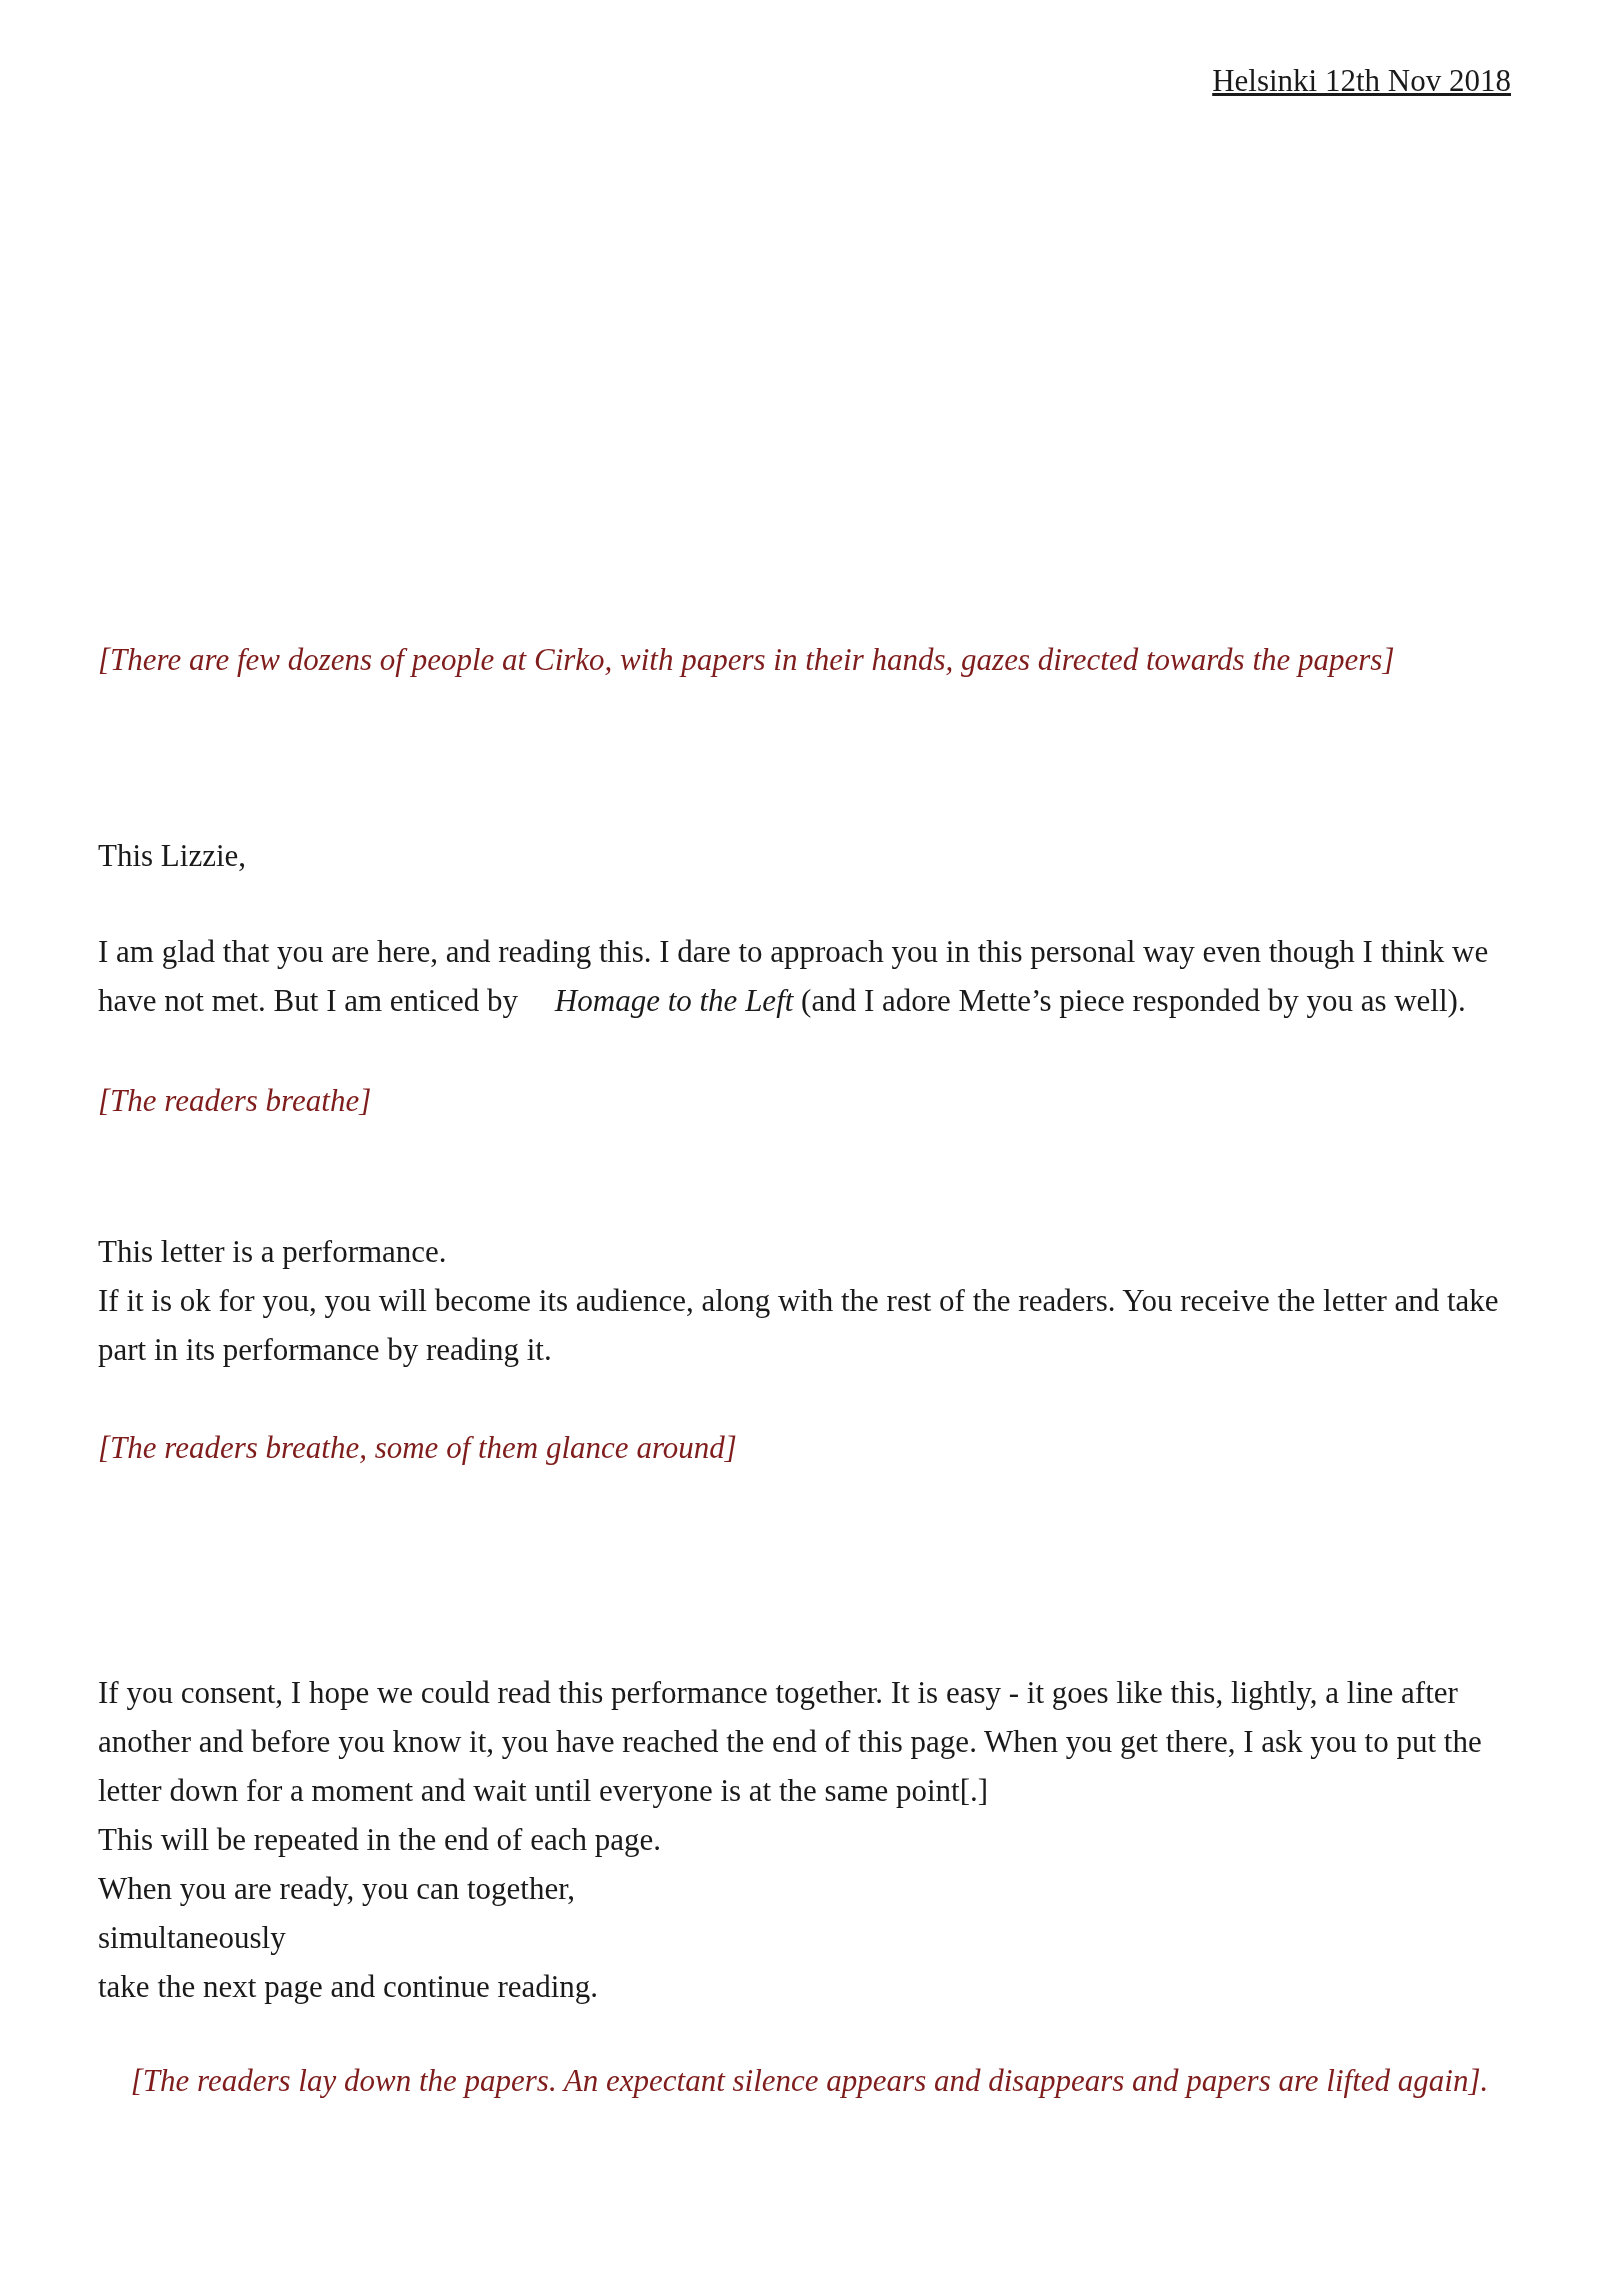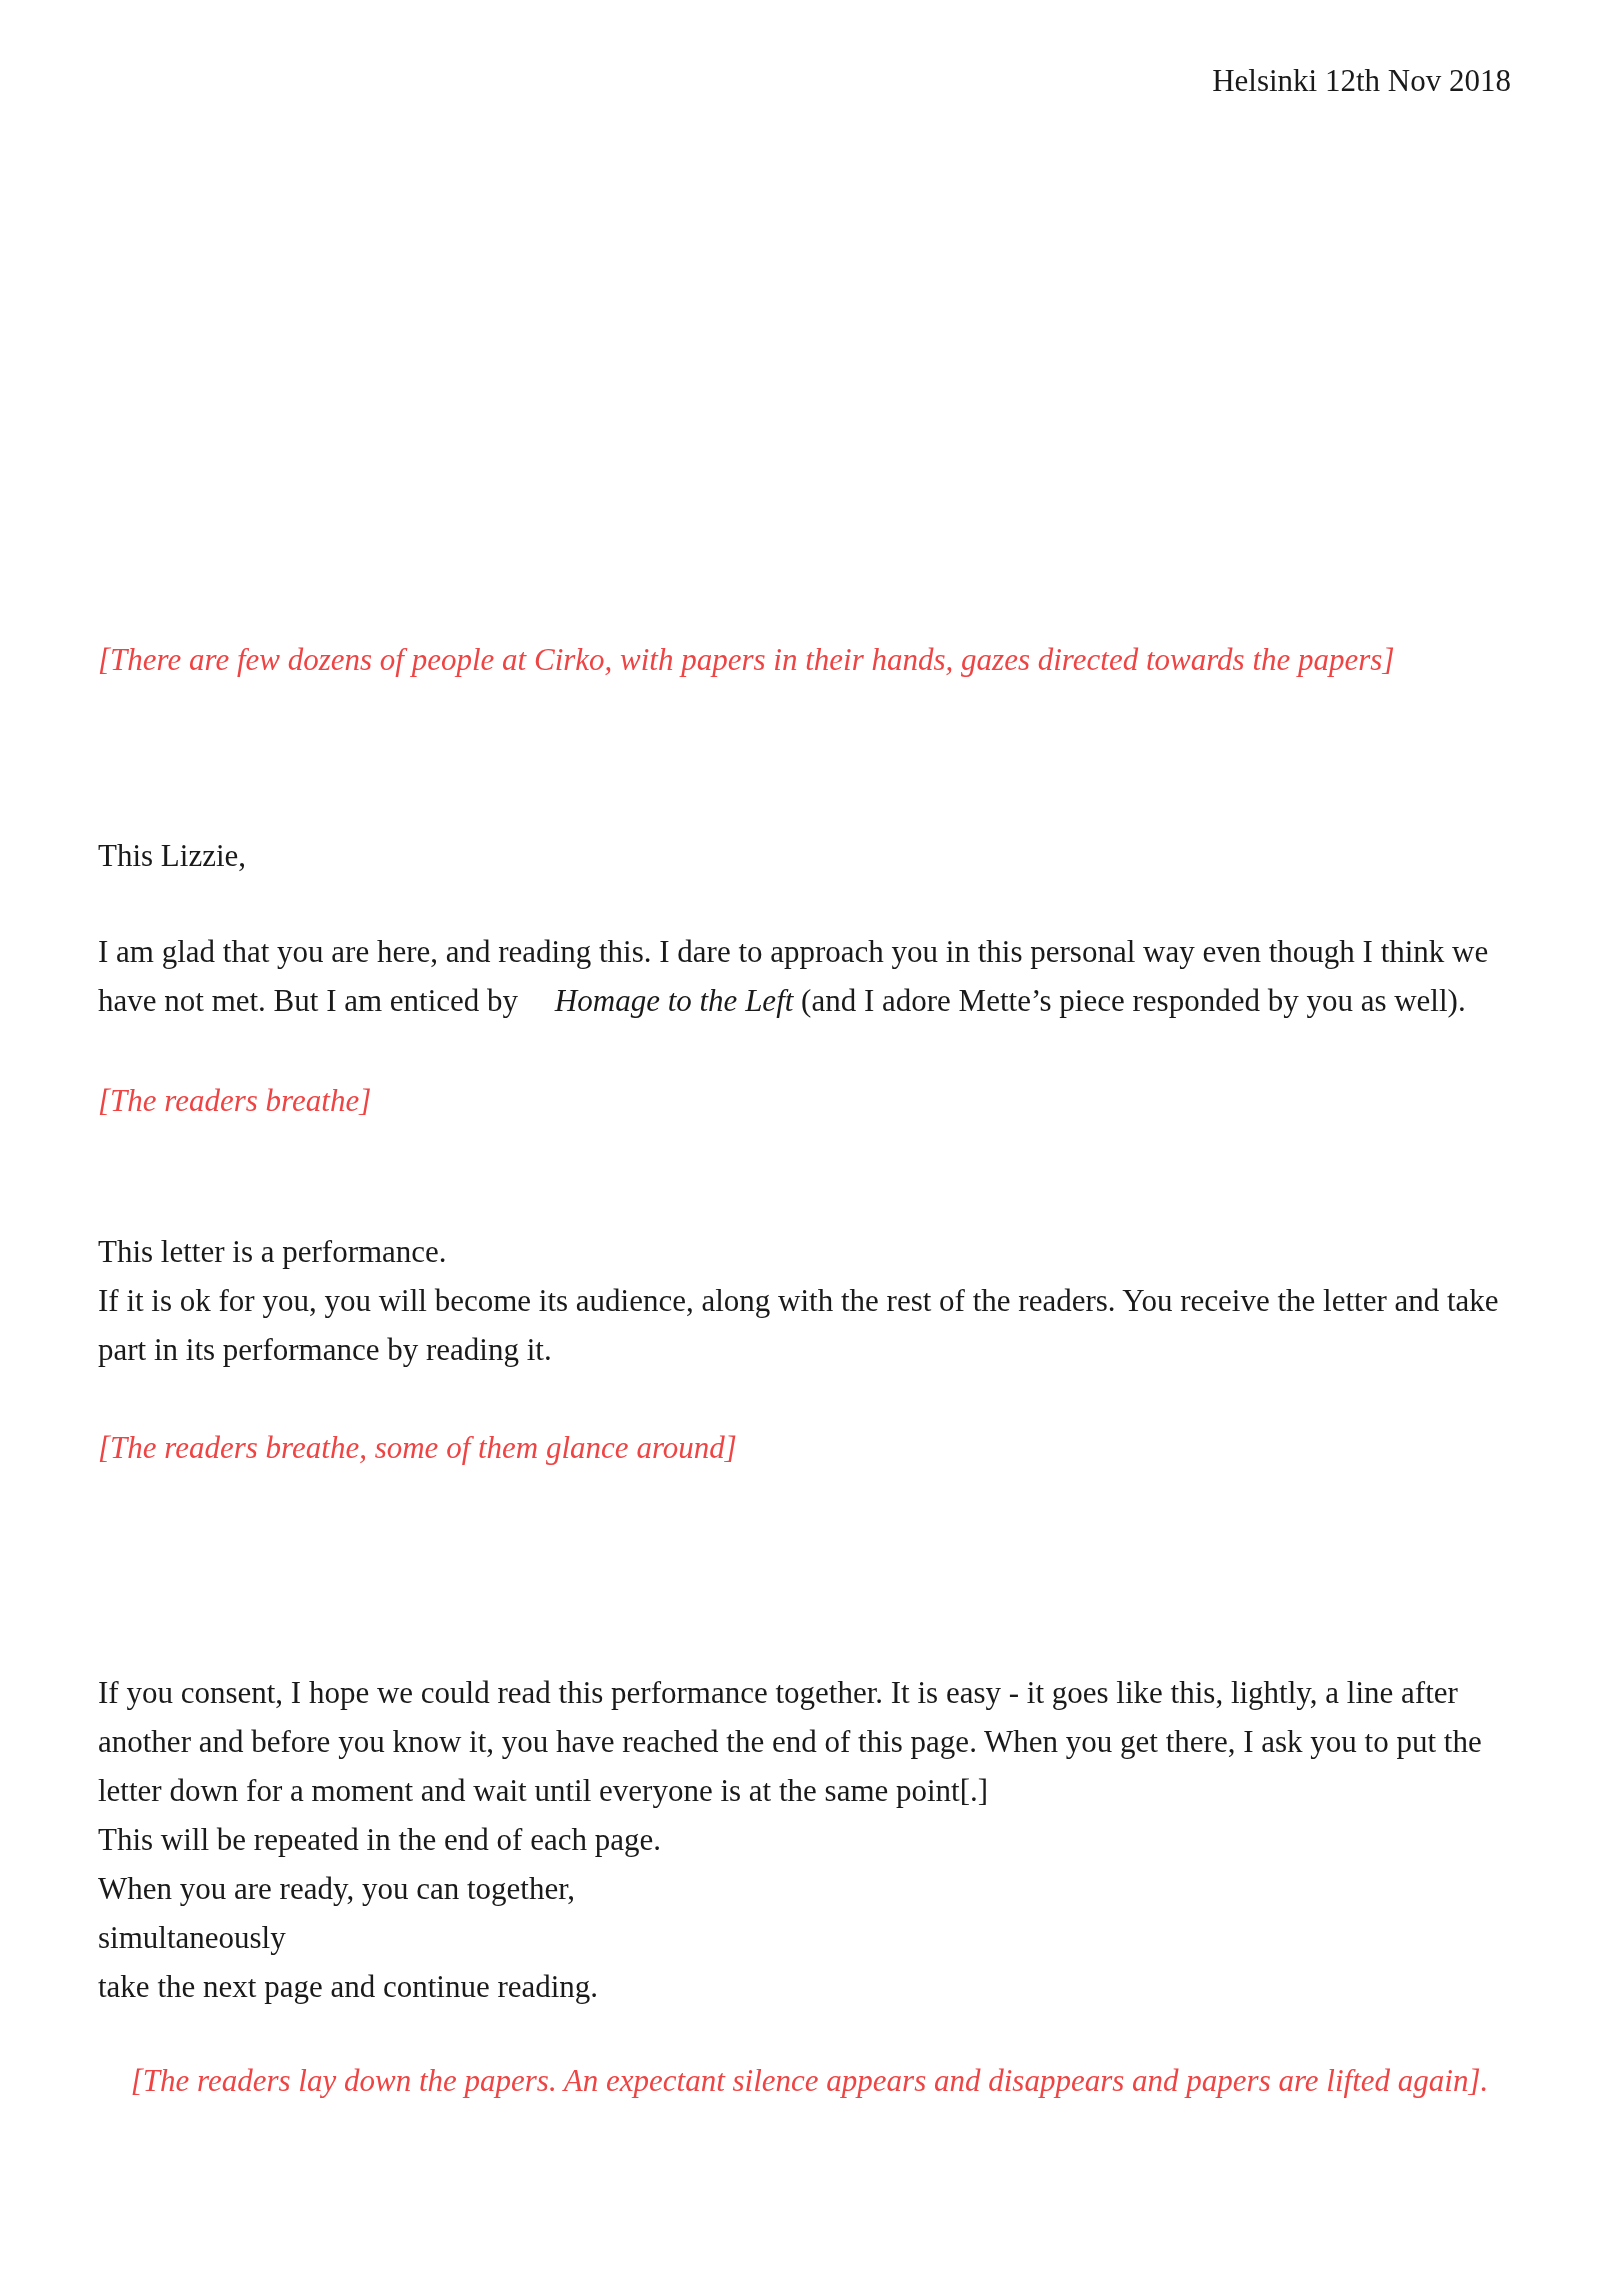--- a/index.html
+++ b/index.html
@@ -26,23 +26,24 @@
   .dateline {
     position: absolute;
     top: 61px;
     right: 110px;
     left: auto;
     width: auto;
     font-size: 31px;
     line-height: 39px;
     text-align: right;
     color: #1a1a1a;
+    text-decoration: underline;
   }
   .stage {
-    color: #ef4444;
+    color: #7f1d1d;
     font-style: italic;
   }
   .italic {
     font-style: italic;
     margin-left: 29px;
   }
   .para-line {
     display: block;
   }
 </style>

